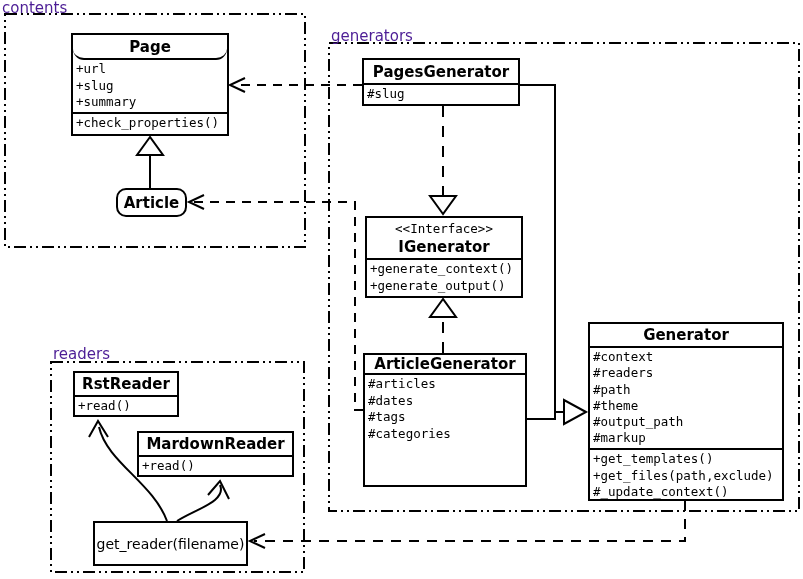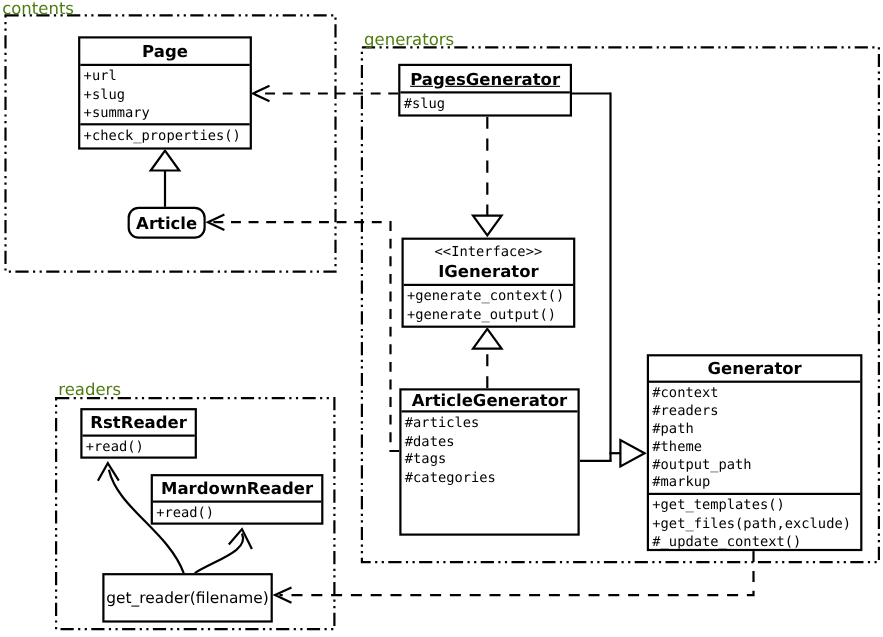--- a/index.html
+++ b/index.html
@@ -2,21 +2,21 @@
 <html><head>
 <meta charset="utf-8">
 <style>
   html,body { margin:0; padding:0; background:#ffffff; }
   .canvas {
     position:relative; width:803px; height:579px; background:#ffffff;
     font-family:"DejaVu Sans", sans-serif; color:#000; overflow:hidden;
   }
   svg.wires { position:absolute; left:0; top:0; width:803px; height:579px; }
   .pkg-label {
-    position:absolute; font-size:15px; line-height:16px; color:#4d7c0f;
+    position:absolute; font-size:15px; line-height:16px; color:#4c1d95;
     white-space:nowrap;
   }
   .uml-class {
     position:absolute; background:#ffffff; border:2px solid #000;
     box-sizing:border-box;
   }
   .uml-title {
     font-weight:bold; font-size:15px; text-align:center;
     display:flex; align-items:center; justify-content:center;
     box-sizing:border-box; white-space:nowrap;
@@ -97,37 +97,37 @@
       <path d="M 177,521 C 196,509 227,501 220,485" fill="none" stroke="#000" stroke-width="2"></path>
       <polyline points="208,495 220,481 229,499" fill="none" stroke="#000" stroke-width="2"></polyline>
     </g>
   </svg>
 
   <div class="pkg-label" style="left:2px; top:0px;">contents</div>
   <div class="pkg-label" style="left:331px; top:28px;">generators</div>
   <div class="pkg-label" style="left:53px; top:346px;">readers</div>
 
   <div class="uml-class" style="left:71px; top:33px; width:158px; height:103px;">
-    <div class="uml-title divided" style="height:25px;">Page</div>
+    <div class="uml-title divided" style="height:25px;border-radius:11px;">Page</div>
     <div class="uml-sec" style="height:52px;">
       <div>+url</div>
       <div>+slug</div>
       <div>+summary</div>
     </div>
     <div class="uml-sec divided" style="height:22px;">
       <div>+check_properties()</div>
     </div>
   </div>
 
   <div class="uml-class" style="left:116px; top:188px; width:71px; height:29px;border-radius:10px;">
     <div class="uml-title" style="height:25px;">Article</div>
   </div>
 
   <div class="uml-class" style="left:362px; top:58px; width:158px; height:48px;">
-    <div class="uml-title divided" style="height:25px;text-decoration:underline;">PagesGenerator</div>
+    <div class="uml-title divided" style="height:25px;">PagesGenerator</div>
     <div class="uml-sec" style="height:19px;">
       <div>#slug</div>
     </div>
   </div>
 
   <div class="uml-class" style="left:365px; top:216px; width:158px; height:82px;">
     <div class="uml-title divided stereo-wrap" style="height:42px;">
       <div class="stereo">&lt;&lt;Interface&gt;&gt;</div>
       <div class="iface-name">IGenerator</div>
     </div>

